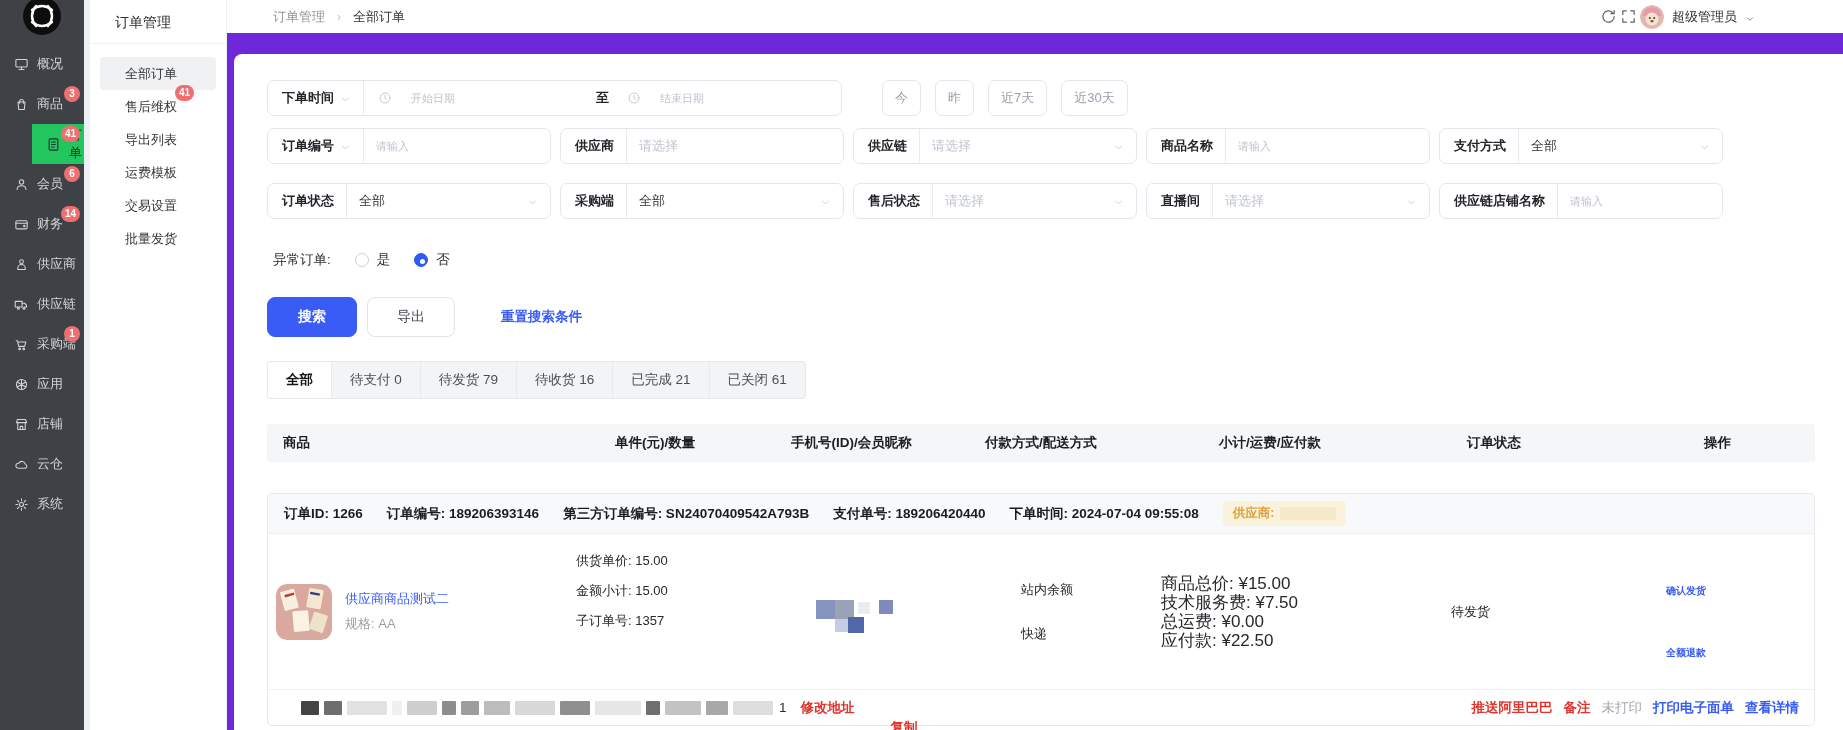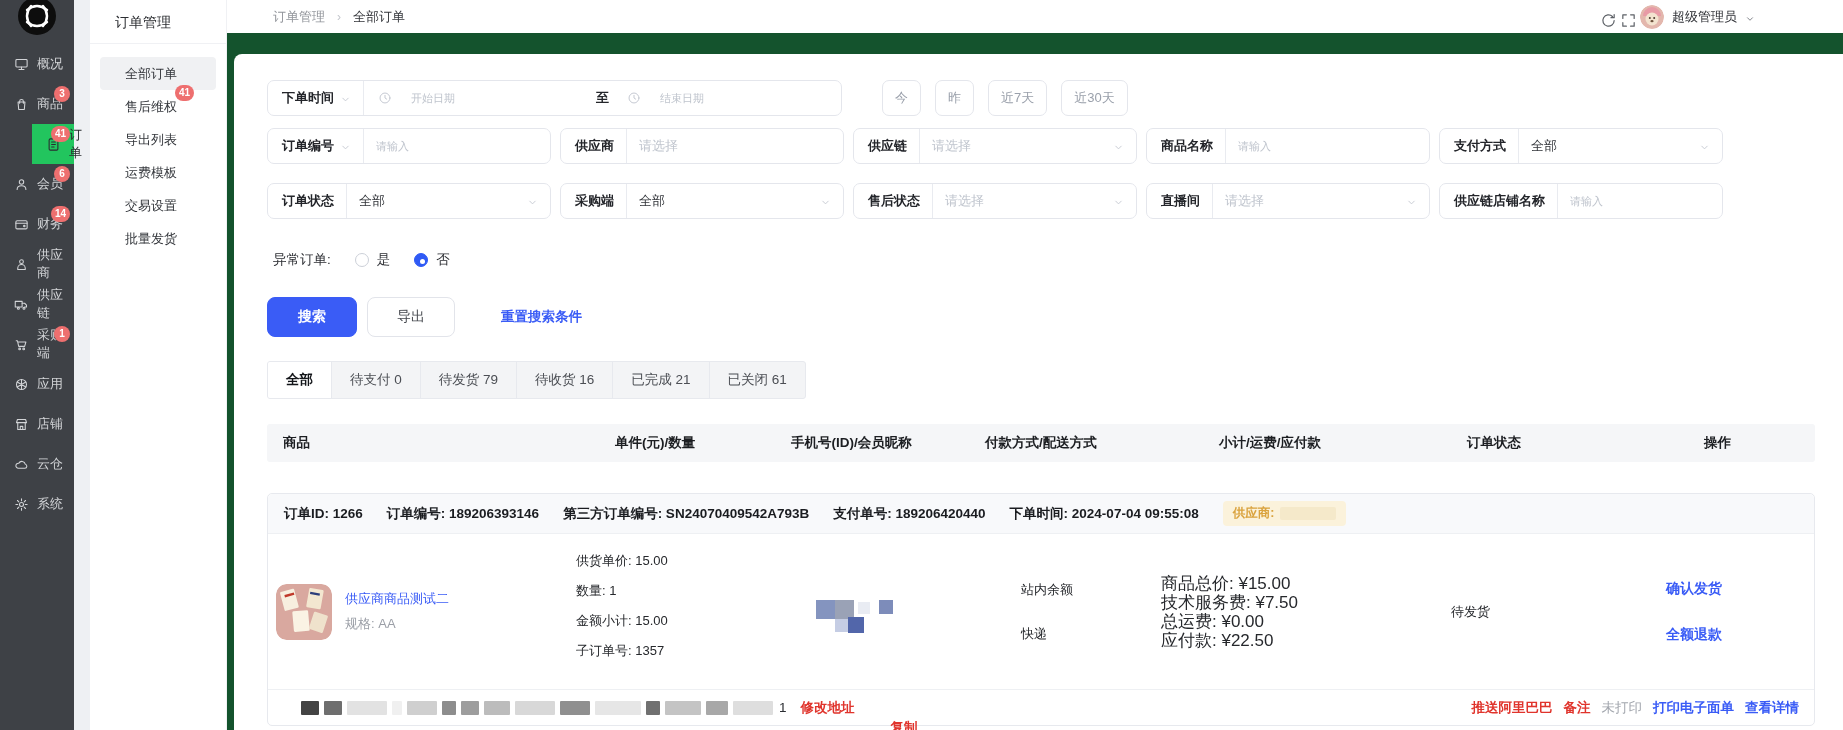--- a/index.html
+++ b/index.html
@@ -1,21 +1,21 @@
 <!DOCTYPE html>
 <html><head>
 <meta charset="utf-8">
 <style>
   * { margin:0; padding:0; box-sizing:border-box; }
   html,body { width:1843px; height:730px; overflow:hidden; }
   body { font-family:"Liberation Sans","DejaVu Sans",sans-serif; background:#eef0f3; color:#26282c; font-size:13px; }
   .app { position:relative; width:1843px; height:730px; }
 
   
-  .rail { position:absolute; left:0; top:0; bottom:0; width:74px; background:#3e4146; z-index:5; }
+  .rail { position:absolute; left:0; top:0; bottom:0; width:84px; background:#3e4146; z-index:5; }
   .rail-logo { height:44px; display:flex; align-items:flex-start; justify-content:center; padding-top:0; }
   .rail-item { position:relative; height:40px; display:flex; align-items:center; padding-left:13px; gap:8px; color:#d2d4d7; cursor:pointer; }
   .rail-item.active { background:#22c55e; color:#2a2c30;margin-left:32px; }
   .rail-item .ric { width:16px; height:16px; display:flex; align-items:center; justify-content:center; flex:none; }
   .rail-item svg { width:15px; height:15px; stroke:currentColor; fill:none; stroke-width:1.7; stroke-linecap:round; stroke-linejoin:round; }
   .badge { position:absolute; top:2px; right:4px; min-width:16px; height:16px; padding:0 4px; background:#ee6f6f; color:#fff; font-size:10px; line-height:16px; text-align:center; border-radius:9px; font-weight:700; }
 
   
   .subnav { position:absolute; left:90px; top:0; bottom:0; width:137px; background:#fff; border-right:1px solid #f0f1f4; z-index:4; }
   .subnav-title { height:44px; line-height:44px; padding-left:25px; font-size:14px; color:#2b2d31; border-bottom:1px solid #f0f1f4; }
@@ -24,30 +24,30 @@
   .subnav-item.active { background:#f0f1f3; }
   .subnav-item .badge { top:-5px; right:22px; }
 
   
   .main { position:absolute; left:227px; top:0; right:0; bottom:0; }
   .topbar { height:33px; background:#fff; display:flex; align-items:center; justify-content:space-between; padding:0 88px 0 46px; }
   .breadcrumb { display:flex; align-items:center; gap:12px; font-size:13px; }
   .bc-root { color:#92959b; cursor:pointer; }
   .bc-sep { color:#c3c6cc; font-size:12px; }
   .bc-cur { color:#34363b; }
-  .topbar-right { display:flex; align-items:flex-end; gap:3px; }
+  .topbar-right { display:flex; align-items:center; gap:3px; }
   .tico { width:17px; height:17px; display:flex; cursor:pointer; }
   .tico svg { width:17px; height:17px; stroke:#5d6167; fill:none; stroke-width:1.7; stroke-linecap:round; stroke-linejoin:round; }
   .userchip { display:flex; align-items:center; gap:8px; cursor:pointer; }
   .avatar { width:24px; height:24px; border-radius:50%; overflow:hidden; flex:none; }
   .uname { font-size:13px; color:#2c2e33; }
   .chev-s { width:10px; height:10px; }
   .chev-s svg { width:10px; height:10px; stroke:#6a6e75; fill:none; stroke-width:2; stroke-linecap:round; }
 
-  .workspace { position:absolute; top:33px; left:0; right:0; bottom:0; background:#14532d; }
+  .workspace { position:absolute; top:33px; left:0; right:0; bottom:0; background:#6d28d9; }
   .card { position:absolute; left:7px; top:21px; right:0; bottom:0; background:#fff; border-top-left-radius:8px; padding:26px 28px 0 33px; overflow:hidden; }
 
   
   .frow { display:flex; align-items:center; }
   .fbox { display:flex; align-items:center; height:36px; border:1px solid #e4e6ec; border-radius:7px; background:#fff; }
   .flabel { display:flex; align-items:center; gap:6px; padding:0 12px 0 14px; font-weight:700; color:#23252a; white-space:nowrap; }
   .fdiv { width:1px; align-self:stretch; background:#e9ebf0; }
   .finput { flex:1; min-width:0; border:none; outline:none; padding:0 12px; font-size:11px; font-family:inherit; color:#33363b; background:transparent; }
   .finput::placeholder { color:#bfc4cd; }
   .ffield { flex:1; display:flex; align-items:center; padding:0 12px; color:#33363b; cursor:pointer; min-width:0; }
@@ -106,21 +106,21 @@
   .pname { color:#3a5cf6; cursor:pointer; margin-bottom:7px; }
   .pspec { color:#9b9fa7; }
   .cell-unit { align-self:start; padding-top:12px; line-height:30px; color:#26282c; }
   .mosaic { position:relative; width:80px; height:50px; margin-left:24px; }
   .mosaic span { position:absolute; }
   .cell-pay { padding-left:35px; }
   .cell-pay div:first-child { margin-bottom:26px; }
   .cell-amounts { line-height:19px; font-size:17px; color:#26282c; }
   .cell-status { color:#26282c; }
   .cell-ops { display:flex; flex-direction:column; gap:28px; align-items:flex-start; }
-  .oplink { color:#3a5cf6; font-weight:700; font-size:14px; cursor:pointer; }
+  .oplink { color:#3a5cf6; font-weight:700; font-size:10px; cursor:pointer;margin-top:20px; }
 
   .order-foot { border-top:1px solid #eef0f3; height:36px; display:flex; align-items:center; padding:0 15px 0 16px; font-size:13.5px; }
   .addr-blur { display:flex; gap:5px; align-items:center; margin-left:17px; }
   .pxb { display:inline-block; height:14px; border-radius:1px; }
   .addr-tail { margin-left:6px; color:#2b2d32; }
   .red-link { color:#e0342c; font-weight:700; cursor:pointer;text-align:right; }
   .foot-left { display:flex; align-items:center; }
   .foot-left .red-link { margin-left:14px; }
   .foot-left .red-link + .red-link { margin-left:36px;margin-top:40px; }
   .foot-right { margin-left:auto; display:flex; align-items:center; gap:11px; }
@@ -555,21 +555,20 @@
                     </svg>
                 </span>
                 <div>
                   <div class="pname">供应商商品测试二</div>
                   <div class="pspec">规格: AA</div>
                 </div>
               </div>
 
               <div class="cell-unit">
                 <div>供货单价: 15.00</div>
-                <div>数量: 1</div>
                 <div>金额小计: 15.00</div>
                 <div>子订单号: 1357</div>
               </div>
 
               <div class="mosaic">
                 <span class="m1"></span>
                   <span class="m2"></span>
                   <span class="m3"></span>
                   <span class="m4"></span>
                   <span class="m5"></span>

